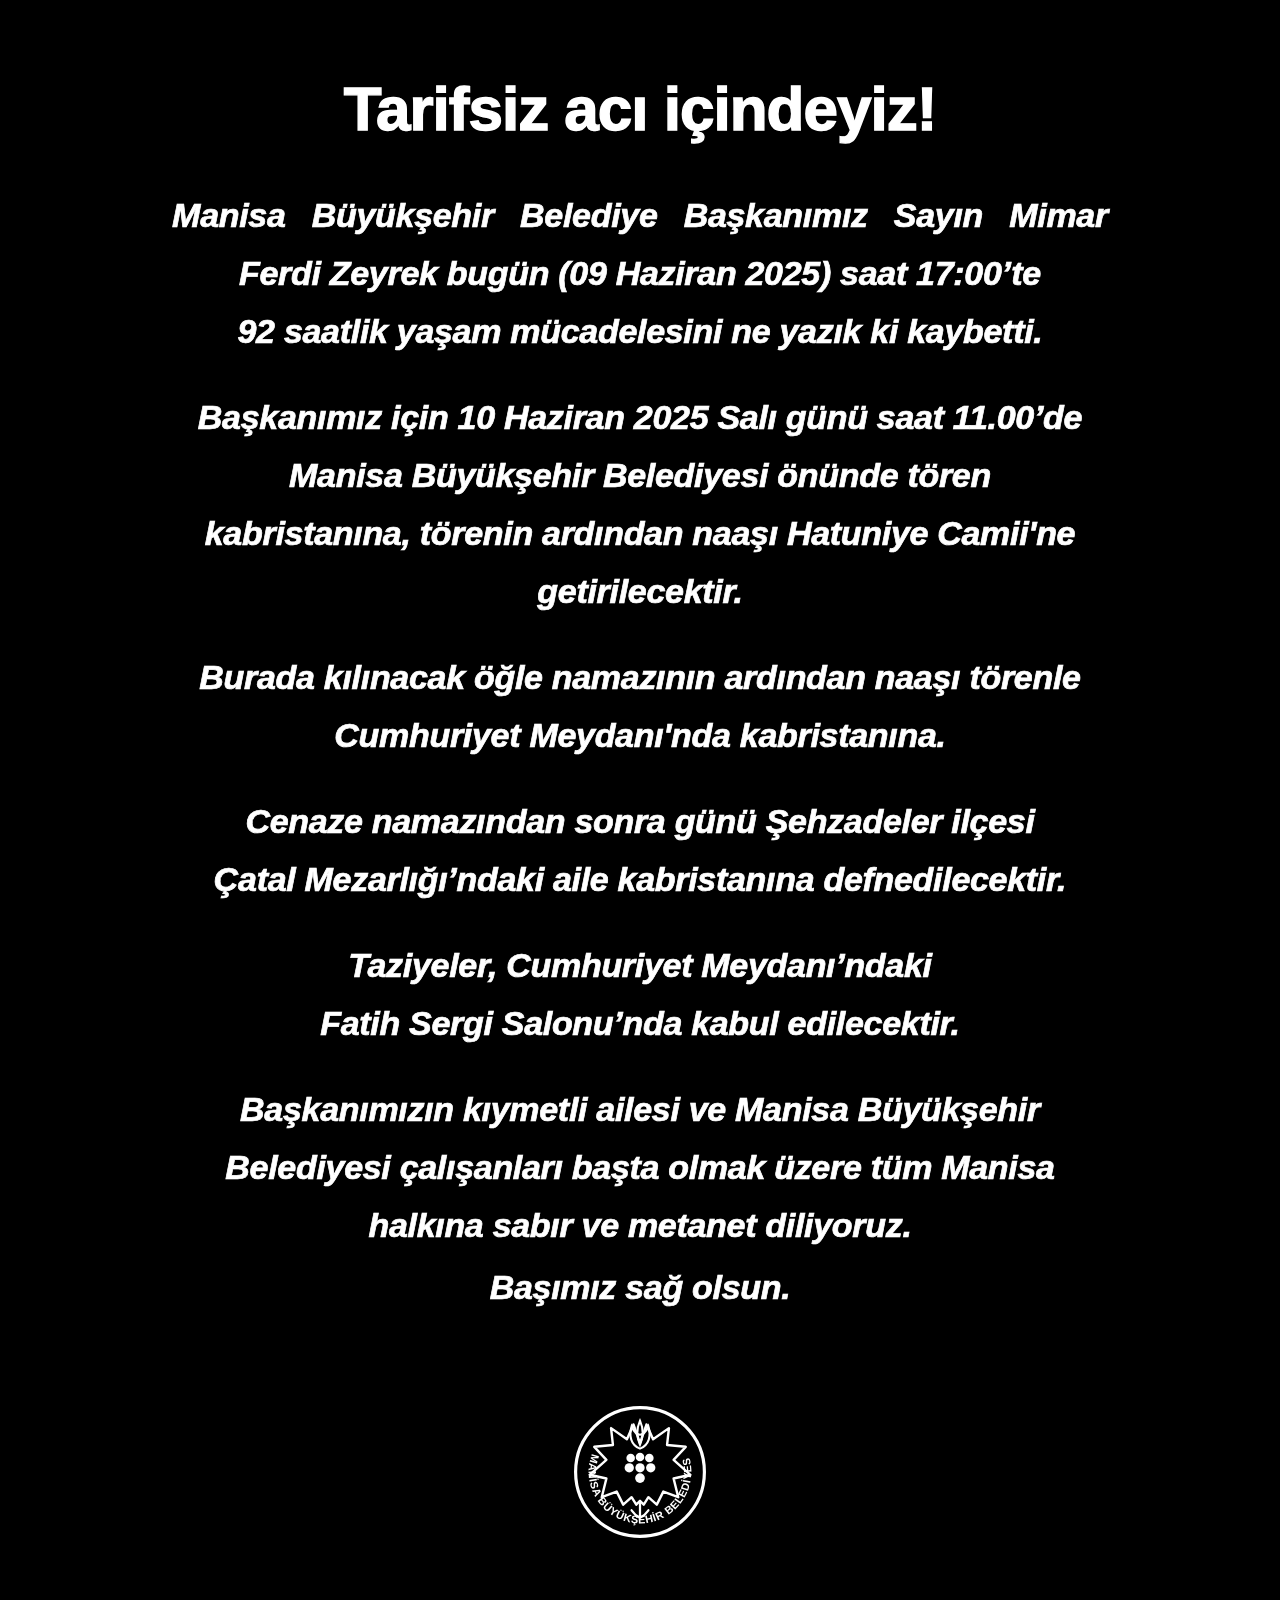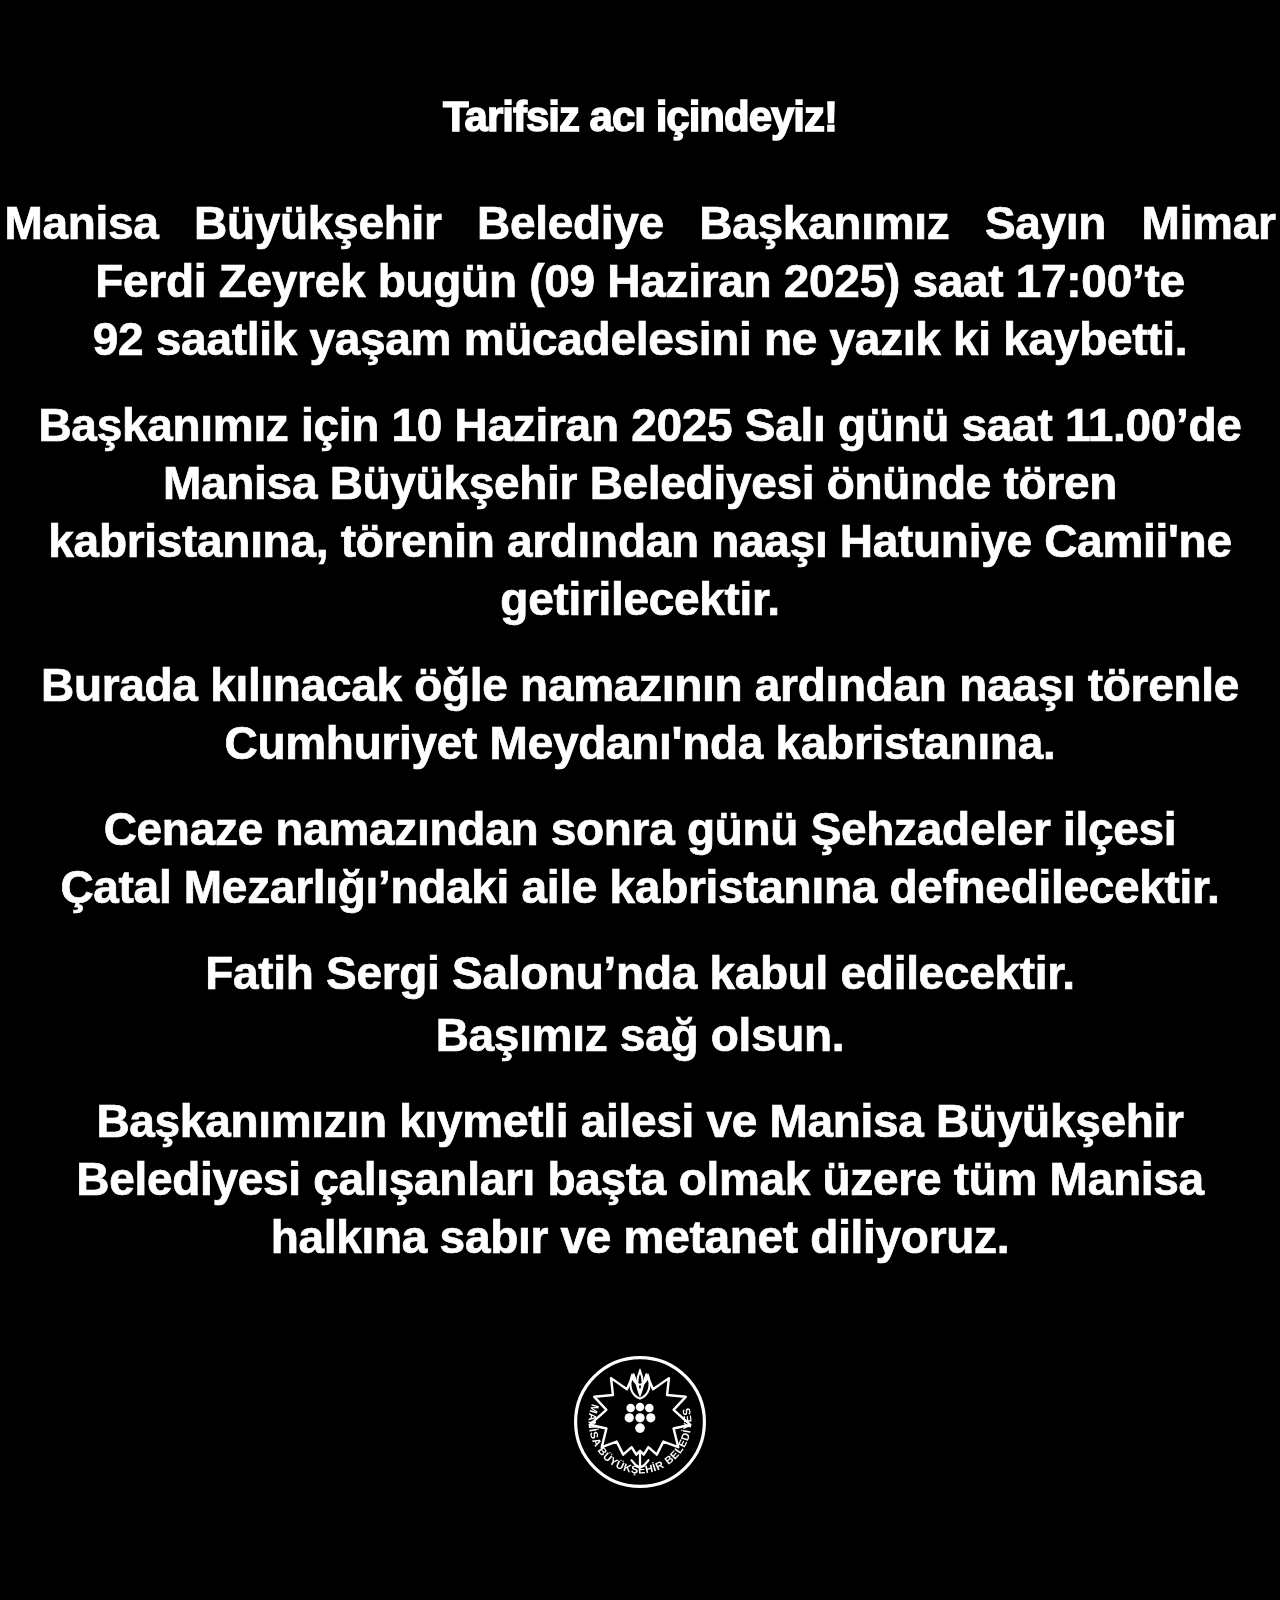--- a/index.html
+++ b/index.html
@@ -16,41 +16,42 @@
     font-family: "Liberation Sans", sans-serif;
     font-weight: bold;
     box-sizing: border-box;
     padding-top: 74px;
     display: flex;
     flex-direction: column;
     align-items: center;
     overflow: hidden;
   }
   .title {
-    font-size: 42px;
+    font-size: 62px;
     line-height: 62px;
     letter-spacing: -1px;
     -webkit-text-stroke: 1.4px #ffffff;
-    margin: 12px 0 46px 0;
+    margin: 4px 0 46px 0;
     text-align: right;
     white-space: pre;
   }
   .para {
     margin: 0 0 28px 0;
     text-align: center;
   }
   .para.final {
     margin-top: -24px;
   }
   .line {
-    font-size: 46px;
+    font-size: 34px;
     line-height: 58px;
     letter-spacing: -0.3px;
     -webkit-text-stroke: 0.7px #ffffff;
     white-space: pre;
+    font-style: italic;
   }
   .ws-wide { word-spacing: 0.5em; }
   .ws-med  { word-spacing: 0.22em; }
   .logo-wrap {
     margin-top: 58px;
     width: 140px;
     height: 140px;
   }
   .logo-wrap svg { display: block; }
 </style>
@@ -78,31 +79,32 @@
     <div class="line">Burada kılınacak öğle namazının ardından naaşı törenle</div>
     <div class="line">Cumhuriyet Meydanı'nda kabristanına.</div>
   </div>
 
   <div class="para">
     <div class="line">Cenaze namazından sonra günü Şehzadeler ilçesi</div>
     <div class="line">Çatal Mezarlığı’ndaki aile kabristanına defnedilecektir.</div>
   </div>
 
   <div class="para">
+    <div class="line">Taziyeler, Cumhuriyet Meydanı’ndaki</div>
     <div class="line">Fatih Sergi Salonu’nda kabul edilecektir.</div>
-  </div>
-
-  <div class="para final">
-    <div class="line">Başımız sağ olsun.</div>
   </div>
 
   <div class="para">
     <div class="line">Başkanımızın kıymetli ailesi ve Manisa Büyükşehir</div>
     <div class="line">Belediyesi çalışanları başta olmak üzere tüm Manisa</div>
     <div class="line">halkına sabır ve metanet diliyoruz.</div>
+  </div>
+
+  <div class="para final">
+    <div class="line">Başımız sağ olsun.</div>
   </div>
 
   <div class="logo-wrap">
     <svg width="140" height="140" viewBox="0 0 150 150" xmlns="http://www.w3.org/2000/svg" fill="none" stroke="#ffffff">
 
       <circle cx="75" cy="75" r="69" stroke-width="3.4"></circle>
 
       <path stroke-width="2.6" stroke-linejoin="round" d="M75,44 L68,24 L61,40 L44,28 L46,46 L26,48 L39,62 L21,78 L39,82 L34,102 L50,96
                L57,110 L66,102 L71,110 L75,106 L79,110 L84,102 L93,110 L100,96 L116,102
                L111,82 L129,78 L111,62 L124,48 L104,46 L106,28 L89,40 L82,24 L75,44 Z"></path>

